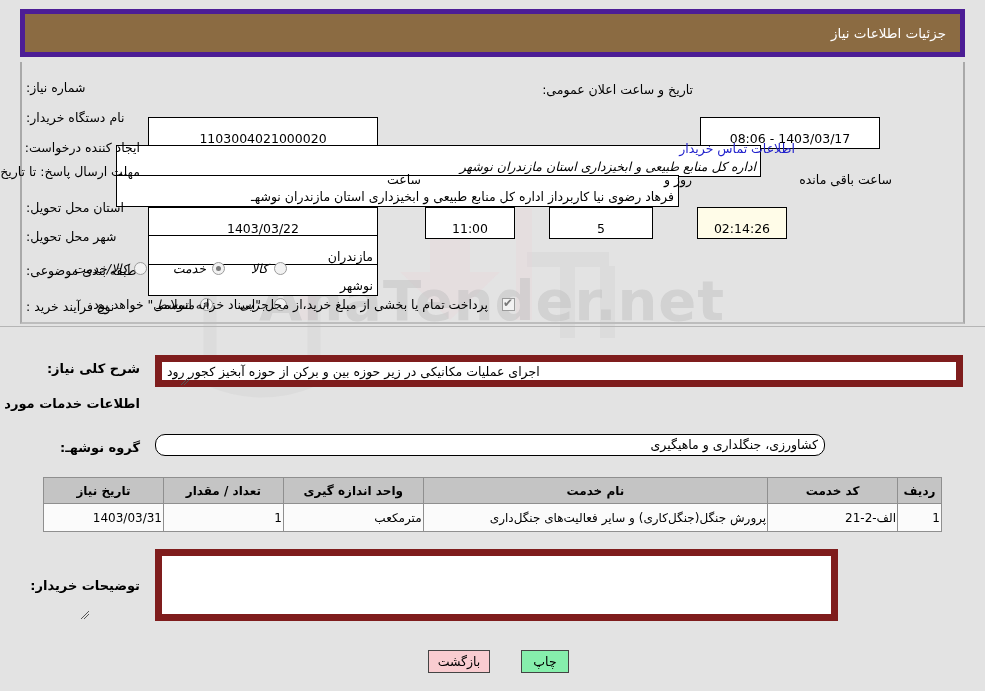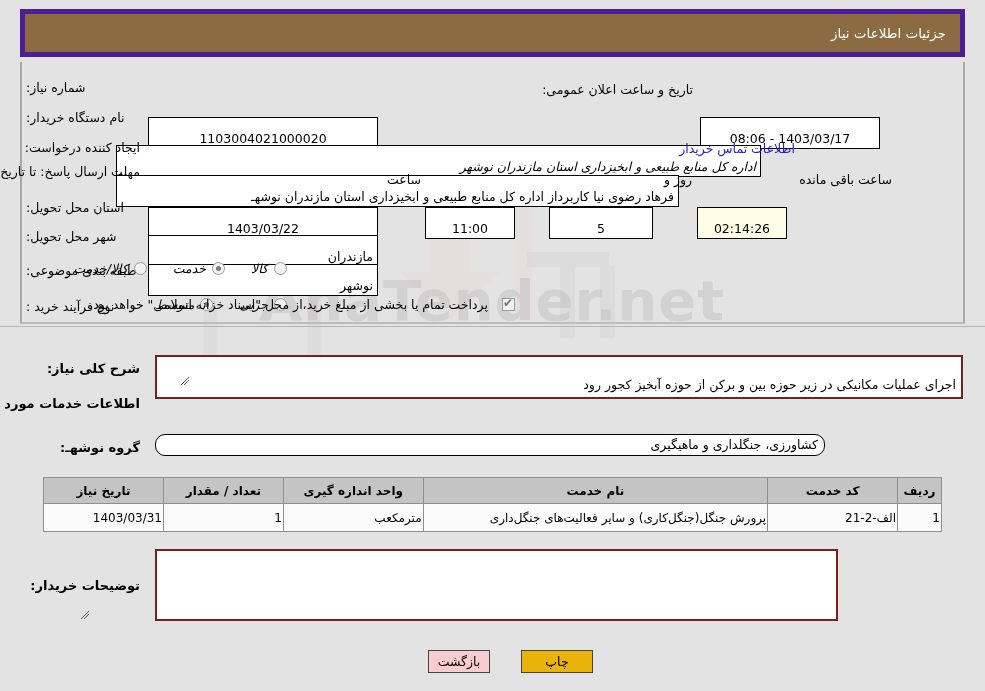--- a/index.html
+++ b/index.html
@@ -152,25 +152,25 @@
   
   .sect-label {
     position: absolute;
     font-size: 13px;
     font-weight: bold;
     white-space: nowrap;
     z-index: 3;
   }
   .textarea-box {
     position: absolute;
-    border: 2px solid #7f1d1d;
+    border: 7px solid #7f1d1d;
     background: #ffffff;
     font-size: 12.5px;
-    padding: 20px 5px;
-    text-align: right;
+    padding: 2px 5px;
+    text-align: left;
     z-index: 3;
     overflow: hidden;
   }
   .resize-grip {
     position: absolute;
     left: 2px; bottom: 1px;
     width: 10px; height: 10px;
     z-index: 4;
     pointer-events: none;
   }
@@ -220,21 +220,21 @@
     border: 1px solid #444;
     font-size: 12.5px;
     padding: 3px 0;
     text-align: center;
     cursor: pointer;
     position: absolute;
     z-index: 3;
     font-family: inherit;
   }
   .btn-back { background: #f9ccd0; width: 62px; left: 428px; top: 650px; }
-  .btn-print { background: #eab308; width: 72px; left: 521px; top: 650px; }
+  .btn-print { background: #86efac; width: 48px; left: 521px; top: 650px; }
 </style>
 </head>
 <body>
 
 <svg class="watermark" viewBox="0 0 985 230" xmlns="http://www.w3.org/2000/svg">
   <g opacity="0.30">
     <path d="M210 200 L210 105 Q210 78 262 66 Q314 78 314 105 L314 200 Q262 222 210 200 Z" fill="none" stroke="#b9b9b9" stroke-width="13"></path>
   </g>
   <g opacity="0.30" fill="#b7b7b7">
     <rect x="560" y="72" width="15" height="86"></rect>

